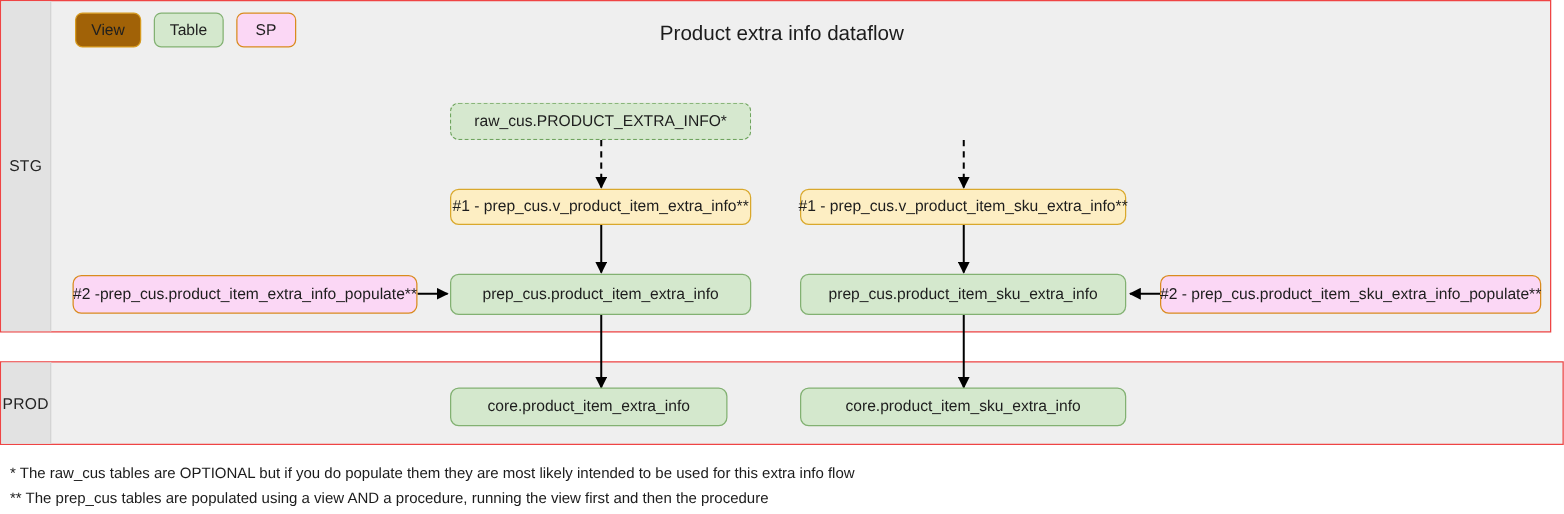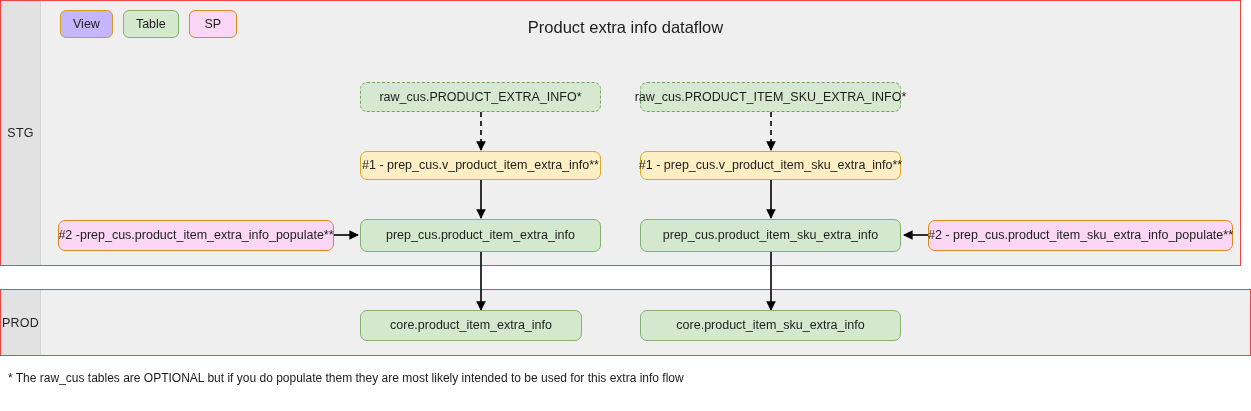--- a/index.html
+++ b/index.html
@@ -72,21 +72,21 @@
     display: flex;
     gap: 10px;
     align-items: flex-start;
   }
   .legend-chip {
     height: 28px;
     min-width: 48px;
     padding: 0 12px;
     border-radius: 6px;
     border: 1.4px solid #d79a1e;
-    background: #c4b5fd;
+    background: #a16207;
     display: flex;
     align-items: center;
     justify-content: center;
     font-size: 12.5px;
     color: #1f1f1f;
     box-sizing: border-box;
   }
   .legend-chip.table-chip {
     background: #d4e8cd;
     border-color: #82b172;
@@ -205,23 +205,20 @@
 
     <line x1="771" y1="252" x2="771" y2="310" stroke="#000" stroke-width="1.6" marker-end="url(#arrow)"></line>
 
     <line x1="928" y1="235" x2="904" y2="235" stroke="#000" stroke-width="1.6" marker-end="url(#arrow)"></line>
   </svg>
 
   <div class="node raw" style="left:360px; top:82px; width:241px; height:30px;">
     <span>raw_cus.PRODUCT_EXTRA_INFO*</span>
   </div>
 
-  <div class="node raw" style="left:640px; top:82px; width:261px; height:30px;">
-    <span>raw_cus.PRODUCT_ITEM_SKU_EXTRA_INFO*</span>
-  </div>
 
   <div class="node view" style="left:360px; top:151px; width:241px; height:29px;">
     <span>#1 - prep_cus.v_product_item_extra_info**</span>
   </div>
 
   <div class="node view" style="left:640px; top:151px; width:261px; height:29px;">
     <span>#1 - prep_cus.v_product_item_sku_extra_info**</span>
   </div>
 
   <div class="node table" style="left:360px; top:219px; width:241px; height:33px;">
@@ -245,15 +242,18 @@
   </div>
 
   <div class="node table" style="left:640px; top:310px; width:261px; height:31px;">
     <span>core.product_item_sku_extra_info</span>
   </div>
 
   <div id="footnotes">
     <div class="footnote">
       <span>* The raw_cus tables are </span><b>OPTIONAL</b><span> but if you do populate them they are most likely intended to be used for this extra info flow</span>
     </div>
+    <div class="footnote">
+      <span>** The prep_cus tables are populated using a </span><b>view AND a procedure</b><span>, running the view first and then the procedure</span>
+    </div>
   </div>
 
 </div>
 
 </body></html>

